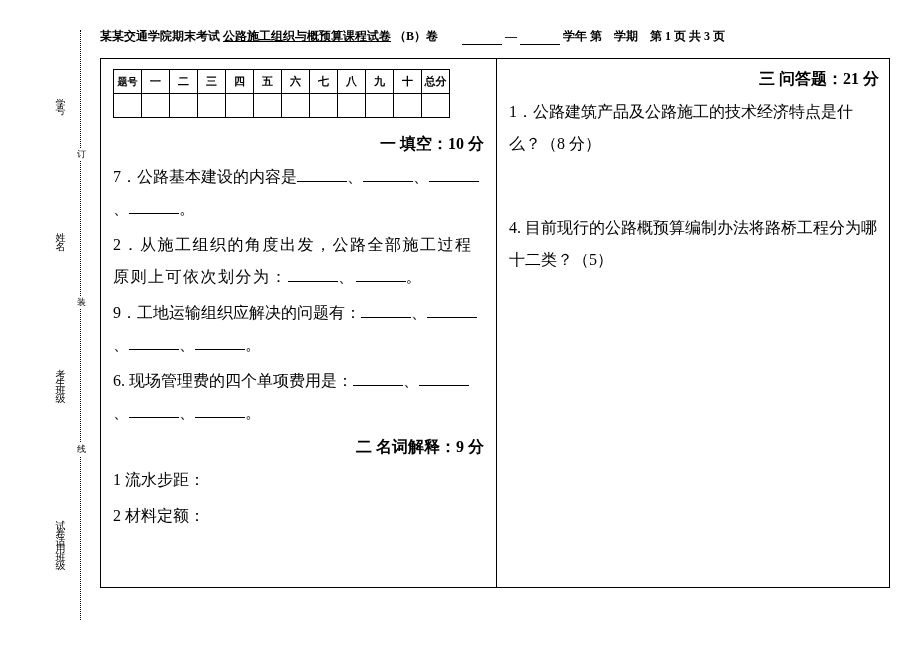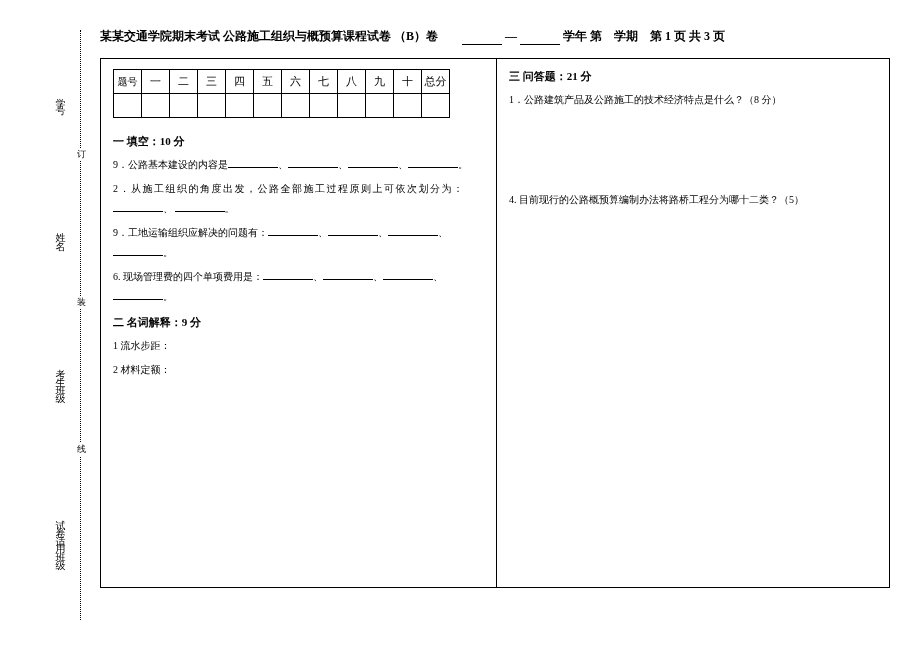--- a/index.html
+++ b/index.html
@@ -53,21 +53,21 @@
     }
     .title-row {
       position: absolute;
       left: 100px;
       top: 28px;
       right: 30px;
       font-size: 12px;
       font-weight: bold;
       white-space: nowrap;
     }
-    .title-row .course { }
+    .title-row .course { text-decoration: underline; }
     .blank-line {
       display: inline-block;
       border-bottom: 1px solid #000;
       width: 40px;
       height: 12px;
       vertical-align: bottom;
     }
     .content-frame {
       position: absolute;
       left: 100px;
@@ -96,30 +96,31 @@
     .score-table {
       border-collapse: collapse;
       margin-bottom: 16px;
     }
     .score-table td, .score-table th {
       border: 1px solid #000;
       width: 28px;
       height: 24px;
       text-align: center;
       font-size: 11px;
-      font-weight: normal;
+      font-weight: bold;
     }
     .score-table .hdr-cell { width: 22px; font-size: 10px; line-height: 1.1; }
     .section-title {
-      font-size: 11px;
+      font-size: 16px;
       font-weight: bold;
       margin: 8px 0 6px;
+      text-align: right;
     }
     .q {
-      font-size: 10px;
+      font-size: 16px;
       line-height: 2.0;
       margin-bottom: 4px;
     }
     .fill {
       display: inline-block;
       border-bottom: 1px solid #000;
       width: 50px;
       height: 11px;
     }
     .fill-wide { width: 60px; }
@@ -194,21 +195,21 @@
         <td></td>
         <td></td>
         <td></td>
       </tr>
     </tbody>
       </table>
 
     <div class="section-title">一 填空：10 分</div>
 
     <div class="q">
-      <span>9．公路基本建设的内容是</span><span class="fill"></span><span>、</span><span class="fill"></span><span>、</span><span class="fill"></span><span>、</span><span class="fill"></span><span>。</span>
+      <span>7．公路基本建设的内容是</span><span class="fill"></span><span>、</span><span class="fill"></span><span>、</span><span class="fill"></span><span>、</span><span class="fill"></span><span>。</span>
     </div>
 
     <div class="q q2-wide">
       <span>2．从施工组织的角度出发，公路全部施工过程原则上可依次划分为：</span><span class="fill"></span><span>、</span><span class="fill"></span><span>。</span>
     </div>
 
     <div class="q">
       <span>9．工地运输组织应解决的问题有：</span><span class="fill"></span><span>、</span><span class="fill"></span><span>、</span><span class="fill"></span><span>、</span><span class="fill"></span><span>。</span>
     </div>
 
@@ -221,16 +222,16 @@
     <div class="section-title">二 名词解释：9 分</div>
 
     <div class="q">1 流水步距：</div>
     <div class="q gap-lg">2 材料定额：</div>
 
   </div>
 
   <div class="col-right">
     <div class="section-title" style="margin-top:0">三 问答题：21 分</div>
     <div class="q">1．公路建筑产品及公路施工的技术经济特点是什么？（8 分）</div>
-    <div class="q" style="margin-top:80px">4. 目前现行的公路概预算编制办法将路桥工程分为哪十二类？（5）</div>
+    <div class="q" style="margin-top:52px">4. 目前现行的公路概预算编制办法将路桥工程分为哪十二类？（5）</div>
   </div>
 
 </div>
 
 </body></html>

